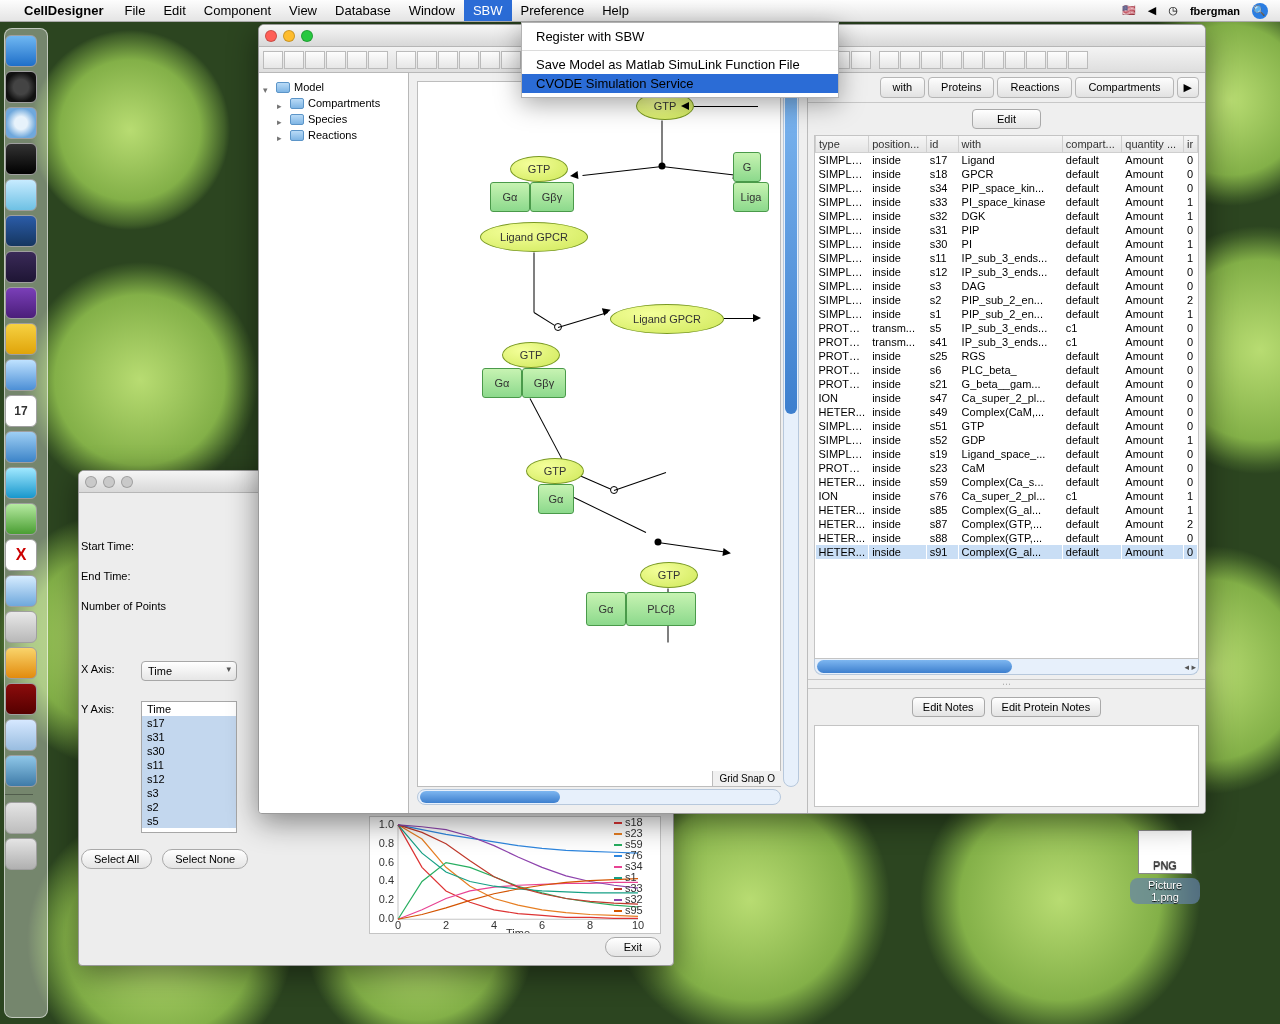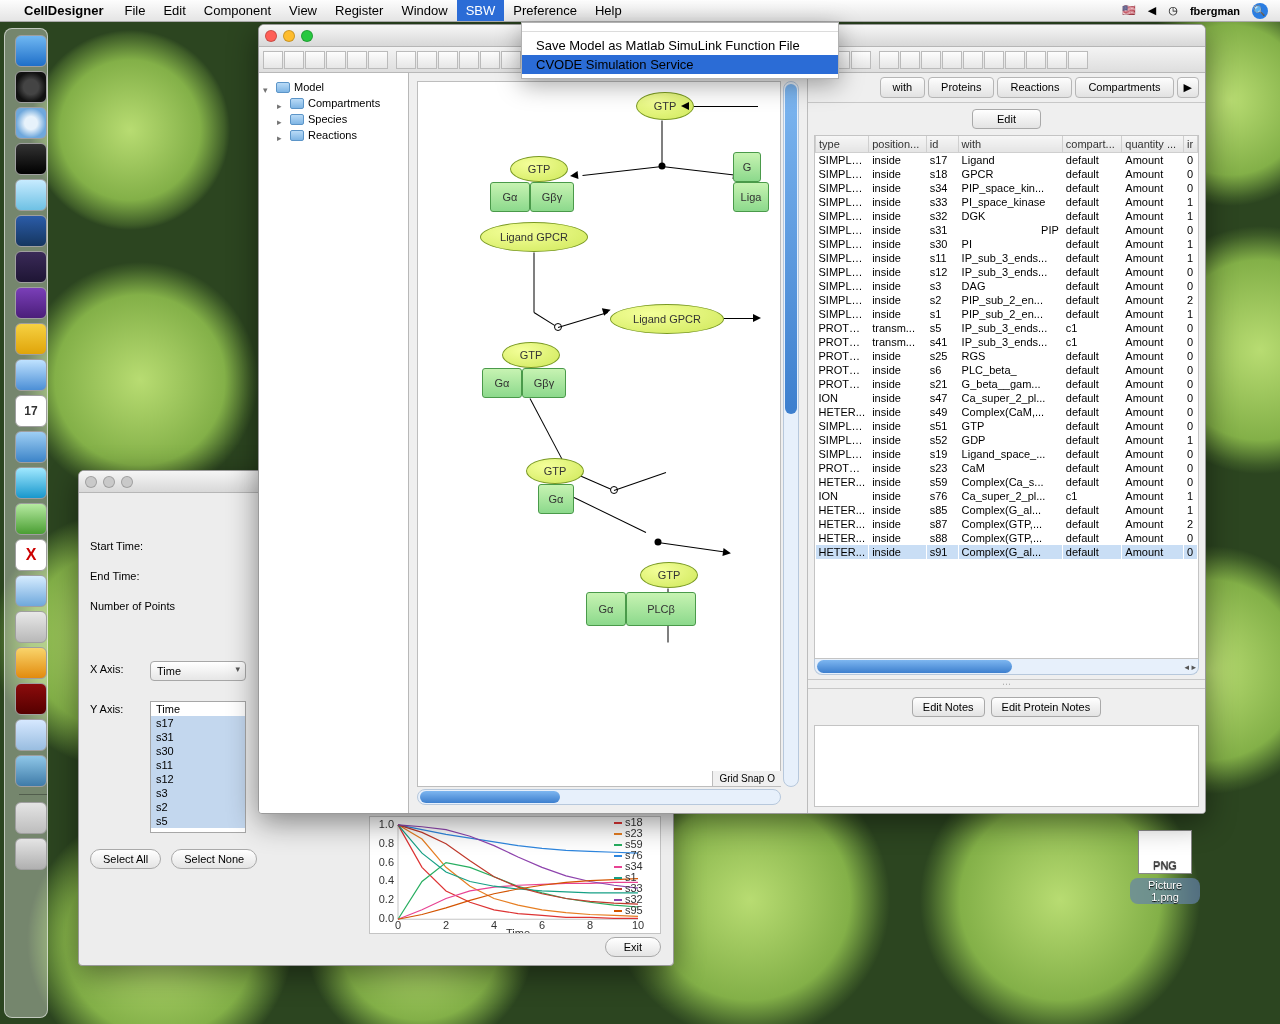--- a/index.html
+++ b/index.html
@@ -17,21 +17,21 @@
  radial-gradient(circle at 1230px 100px,#b8dc72 0,#83b048 75px,#3e5c28 98px,transparent 106px),
  #2c4520;}
 .menubar{position:absolute;top:0;left:0;right:0;height:22px;background:linear-gradient(#fdfdfd,#e4e4e4);border-bottom:1px solid #aaa;display:flex;align-items:center;padding:0 12px;gap:0;z-index:50;}
 .menubar .apple{font-size:14px;margin-right:12px;}
 .menubar .app-name{font-weight:bold;margin-right:12px;font-size:13px;}
 .menubar .menu-item{padding:3px 9px 3px 9px;font-size:13px;}
 .menubar .menu-item.sel{background:#2b6cd6;color:#fff;}
 .menubar .right{margin-left:auto;display:flex;align-items:center;gap:12px;font-size:12px;}
 .menubar .right .user{font-weight:bold;}
 .spotlight{width:16px;height:16px;border-radius:50%;background:#2b7de1;color:#fff;display:flex;align-items:center;justify-content:center;font-size:10px;}
-.dock{position:absolute;left:4px;top:28px;bottom:6px;width:44px;background:rgba(255,255,255,0.35);border:1px solid rgba(255,255,255,0.55);border-radius:8px;display:flex;flex-direction:column;align-items:flex-end;padding:6px 0;gap:4px;z-index:40;}
+.dock{position:absolute;left:4px;top:28px;bottom:6px;width:44px;background:rgba(255,255,255,0.35);border:1px solid rgba(255,255,255,0.55);border-radius:8px;display:flex;flex-direction:column;align-items:flex-start;padding:6px 0;gap:4px;z-index:40;}
 .dock .icon{width:32px;height:32px;border-radius:6px;background:linear-gradient(#f8f8f8,#cfcfcf);border:1px solid #9f9f9f;flex:0 0 auto;}
 .dock .sep{width:28px;border-top:1px solid rgba(0,0,0,0.3);margin:3px 0;}
 .dock .finder{background:linear-gradient(#6fb7f2,#1f6fc8);}
 .dock .dash{background:radial-gradient(circle,#444 35%,#111 70%);}
 .dock .safari{background:radial-gradient(circle,#e7f2fb 30%,#6fa8dc 70%);}
 .dock .term{background:linear-gradient(#333,#000);}
 .dock .itunes{background:linear-gradient(#c7ebff,#6ec1e4);}
 .dock .j{background:linear-gradient(#2b5ca8,#153660);}
 .dock .eclipse{background:linear-gradient(#3a2a58,#1e1534);}
 .dock .viber{background:linear-gradient(#7a3fb8,#4b1e7a);}
@@ -99,21 +99,21 @@
 .resize-handle{height:10px;background:#efefef;display:flex;justify-content:center;align-items:center;color:#999;font-size:9px;border-top:1px solid #c8c8c8;border-bottom:1px solid #c8c8c8;margin-top:4px;}
 .notes-row{display:flex;justify-content:center;gap:6px;padding:8px;}
 .notes-area{margin:0 6px 6px 6px;height:82px;background:#fff;border:1px solid #c4c4c4;}
 
 .dropdown{position:absolute;left:521px;top:22px;width:318px;background:#fff;border:1px solid #b2b2b2;box-shadow:0 6px 24px rgba(0,0,0,0.35);padding:4px 0;z-index:60;}
 .dropdown .item{padding:2px 14px;font-size:13px;}
 .dropdown .sep{height:1px;background:#dcdcdc;margin:4px 0;}
 .dropdown .item.sel{background:#2b6cd6;color:#000000;}
 
 #sim-window{left:78px;top:470px;width:596px;height:496px;z-index:15;}
-#sim-window .body{padding:8px 11px;display:flex;flex-direction:column;height:calc(100% - 22px);}
+#sim-window .body{padding:8px 2px;display:flex;flex-direction:column;height:calc(100% - 22px);}
 .wide-btn{display:block;width:162px;margin:0 auto 10px auto;padding:3px 0;text-align:center;background:linear-gradient(#fff,#e4e4e4);border:1px solid #a9a9a9;border-radius:10px;}
 .field-row{display:flex;align-items:center;margin:6px 0;}
 .field-row label{width:110px;}
 .field-row input[type=text]{flex:0 0 58px;margin-left:auto;text-align:right;padding:2px 4px;border:1px solid #aaa;background:#fff;}
 .axis-row{display:flex;align-items:flex-start;margin:10px 0;}
 .axis-row label{width:60px;padding-top:2px;}
 .mac-select{flex:0 0 96px;height:20px;border:1px solid #a7a7a7;background:linear-gradient(#fff,#e6e6e6);border-radius:4px;display:flex;align-items:center;padding:0 18px 0 6px;position:relative;}
 .mac-select::after{content:"▾";position:absolute;right:5px;top:2px;font-size:9px;color:#555;}
 .ylist{flex:0 0 96px;height:132px;border:1px solid #a7a7a7;background:#fff;overflow:hidden;}
 .ylist .opt{padding:1px 5px;background:#c3d7ee;color:#000;}
@@ -129,31 +129,32 @@
 .swatch{width:8px;height:2px;display:inline-block;}
 </style>
 </head>
 <body>
 
 <div class="desktop-bg"></div>
 
 <div class="menubar">
   <span class="apple"></span>
   <span class="app-name">CellDesigner</span>
-  <span id="menu-items"><span class="menu-item">File</span><span class="menu-item">Edit</span><span class="menu-item">Component</span><span class="menu-item">View</span><span class="menu-item">Register</span><span class="menu-item">Window</span><span class="menu-item sel">SBW</span><span class="menu-item">Preference</span><span class="menu-item">Help</span></span>
+  <span id="menu-items"><span class="menu-item">File</span><span class="menu-item">Edit</span><span class="menu-item">Component</span><span class="menu-item">View</span><span class="menu-item">Database</span><span class="menu-item">Window</span><span class="menu-item sel">SBW</span><span class="menu-item">Preference</span><span class="menu-item">Help</span></span>
   <div class="right">
     <span>🇺🇸</span>
     <span style="font-size:11px;">◀</span>
     <span>◷</span>
     <span class="user">fbergman</span>
     <span class="spotlight">🔍</span>
   </div>
 </div>
 
 <div class="dropdown" id="sbw-dd">
+    <div class="item">Register with SBW</div>
     <div class="sep"></div>
     <div class="item">Save Model as Matlab SimuLink Function File</div>
     <div class="item sel">CVODE Simulation Service</div>
   </div>
 
 <div class="dock">
   <div class="icon finder"></div>
   <div class="icon dash"></div>
   <div class="icon safari"></div>
   <div class="icon term"></div>
@@ -462,21 +463,21 @@
                 <td style="max-width: 30px;">s32</td>
                 <td style="max-width: 98px;">DGK</td>
                 <td style="max-width: 55px;">default</td>
                 <td style="max-width: 58px;">Amount</td>
                 <td style="max-width: 12px;">1</td>
               </tr>
               <tr>
                 <td style="max-width: 50px;">SIMPLE_...</td>
                 <td style="max-width: 54px;">inside</td>
                 <td style="max-width: 30px;">s31</td>
-                <td style="max-width: 98px; text-align: right;">PIP</td>
+                <td style="max-width: 98px;">PIP</td>
                 <td style="max-width: 55px;">default</td>
                 <td style="max-width: 58px;">Amount</td>
                 <td style="max-width: 12px;">0</td>
               </tr>
               <tr>
                 <td style="max-width: 50px;">SIMPLE_...</td>
                 <td style="max-width: 54px;">inside</td>
                 <td style="max-width: 30px;">s30</td>
                 <td style="max-width: 98px;">PI</td>
                 <td style="max-width: 55px;">default</td>

